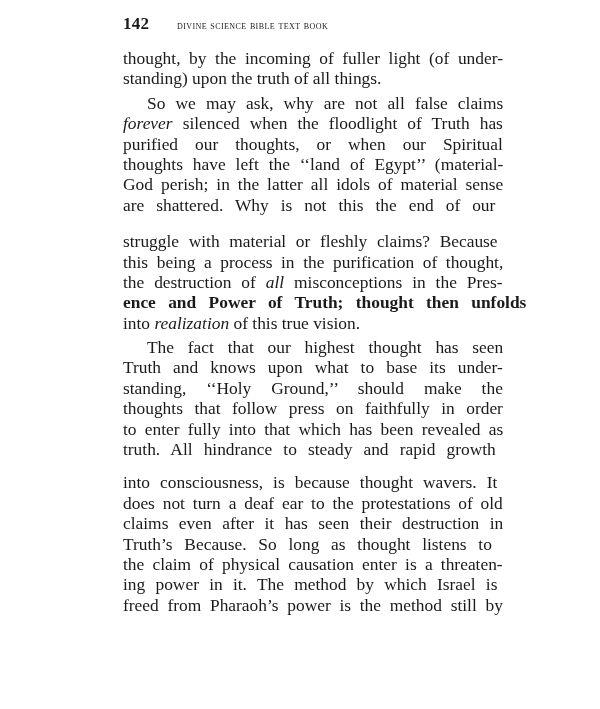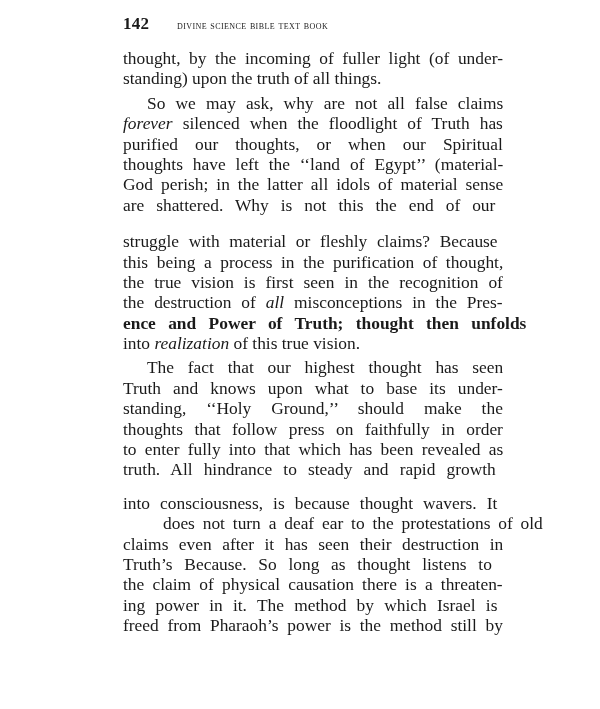--- a/index.html
+++ b/index.html
@@ -81,34 +81,33 @@
       </div>
       <div class="para">
         <span class="line indent" style="white-space: nowrap; width: auto; display: block; word-spacing: 5.77778px; text-align: left; text-align-last: left;"><span>So we may ask, why are not all false claims</span></span>
         <span class="line" style="white-space: nowrap; width: auto; display: block; word-spacing: 5.71429px; text-align: left; text-align-last: left;"><em>forever</em><span> silenced when the floodlight of Truth has</span></span>
         <span class="line" style="white-space: nowrap; width: auto; display: block; word-spacing: 12.6667px; text-align: left; text-align-last: left;"><span>purified our thoughts, or when our Spiritual</span></span>
         <span class="line" style="white-space: nowrap; width: auto; display: block; word-spacing: 5.57143px; text-align: left; text-align-last: left;"><span>thoughts have left the ‘‘land of Egypt’’ (material-</span></span>
         <span class="line" style="white-space: nowrap; width: auto; display: block; word-spacing: 3.66667px; text-align: left; text-align-last: left;"><span>God perish; in the latter all idols of material sense</span></span>
         <span class="line" style="white-space: nowrap; width: auto; display: block; word-spacing: 7.6px; text-align: left; text-align-last: left;"><span>are shattered.  Why is not this the end of our</span></span>
         <span class="line" style="white-space: nowrap; width: auto; display: block; word-spacing: 5.28571px; text-align: left; text-align-last: left; margin-top: 16px;"><span>struggle with material or fleshly claims?  Because</span></span>
         <span class="line" style="white-space: nowrap; width: auto; display: block; word-spacing: 4.25px; text-align: left; text-align-last: left;"><span>this being a process in the purification of thought,</span></span>
-        <span class="line" style="white-space: nowrap; width: auto; display: block; word-spacing: 5.66667px; text-align: left; text-align-last: left;"><span>the true vision is first seen in the recognition of</span></span>
         <span class="line" style="white-space: nowrap; width: auto; display: block; word-spacing: 5.57143px; text-align: left; text-align-last: left;"><span>the destruction of </span><em>all</em><span> misconceptions in the Pres-</span></span>
         <span class="line" style="white-space: nowrap; width: auto; display: block; word-spacing: 8px; text-align: center; text-align-last: left; font-weight: bold;"><span>ence and Power of Truth; thought then unfolds</span></span>
         <span class="line last" style="white-space: nowrap; width: auto; display: block; text-align: left; text-align-last: left;"><span>into </span><em>realization</em><span> of this true vision.</span></span>
       </div>
       <div class="para">
         <span class="line indent" style="white-space: nowrap; width: auto; display: block; word-spacing: 9.42857px; text-align: left; text-align-last: left;"><span>The fact that our highest thought has seen</span></span>
         <span class="line" style="white-space: nowrap; width: auto; display: block; word-spacing: 7.75px; text-align: left; text-align-last: left;"><span>Truth and knows upon what to base its under-</span></span>
         <span class="line" style="white-space: nowrap; width: auto; display: block; word-spacing: 15.6px; text-align: left; text-align-last: left;"><span>standing, ‘‘Holy Ground,’’ should make the</span></span>
         <span class="line" style="white-space: nowrap; width: auto; display: block; word-spacing: 7.14286px; text-align: left; text-align-last: left;"><span>thoughts that follow press on faithfully in order</span></span>
         <span class="line" style="white-space: nowrap; width: auto; display: block; word-spacing: 3.88889px; text-align: left; text-align-last: left;"><span>to enter fully into that which has been revealed as</span></span>
         <span class="line" style="white-space: nowrap; width: auto; display: block; word-spacing: 6.75px; text-align: left; text-align-last: left;"><span>truth.  All hindrance to steady and rapid growth</span></span>
         <span class="line" style="white-space: nowrap; width: auto; display: block; word-spacing: 5.71429px; text-align: left; text-align-last: left; margin-top: 13px;"><span>into consciousness, is because thought wavers.  It</span></span>
-        <span class="line" style="white-space: nowrap; width: auto; display: block; word-spacing: 3.5px; text-align: center; text-align-last: left; margin-left: 40px;"><span>does not turn a deaf ear to the protestations of old</span></span>
+        <span class="line" style="white-space: nowrap; width: auto; display: block; word-spacing: 3.5px; text-align: center; text-align-last: left;"><span>does not turn a deaf ear to the protestations of old</span></span>
         <span class="line" style="white-space: nowrap; width: auto; display: block; word-spacing: 6.125px; text-align: left; text-align-last: left;"><span>claims even after it has seen their destruction in</span></span>
         <span class="line" style="white-space: nowrap; width: auto; display: block; word-spacing: 7.375px; text-align: left; text-align-last: left;"><span>Truth’s Because.  So long as thought listens to</span></span>
-        <span class="line" style="white-space: nowrap; width: auto; display: block; word-spacing: 3.875px; text-align: left; text-align-last: left;"><span>the claim of physical causation there is a threaten-</span></span>
+        <span class="line" style="white-space: nowrap; width: auto; display: block; word-spacing: 3.875px; text-align: left; text-align-last: left;"><span>the claim of physical causation enter is a threaten-</span></span>
         <span class="line" style="white-space: nowrap; width: auto; display: block; word-spacing: 5.9px; text-align: left; text-align-last: left;"><span>ing power in it.  The method by which Israel is</span></span>
         <span class="line" style="white-space: nowrap; width: auto; display: block; word-spacing: 4.375px; text-align: left; text-align-last: left;"><span>freed from Pharaoh’s power is the method still by</span></span>
       </div>
     </div>
 </div>
 
 </body></html>

